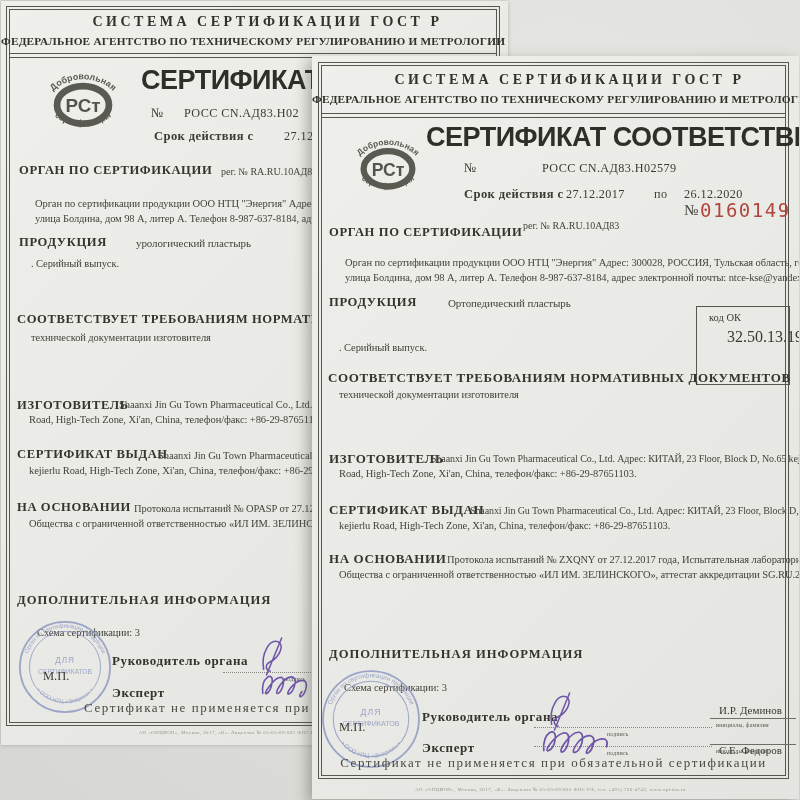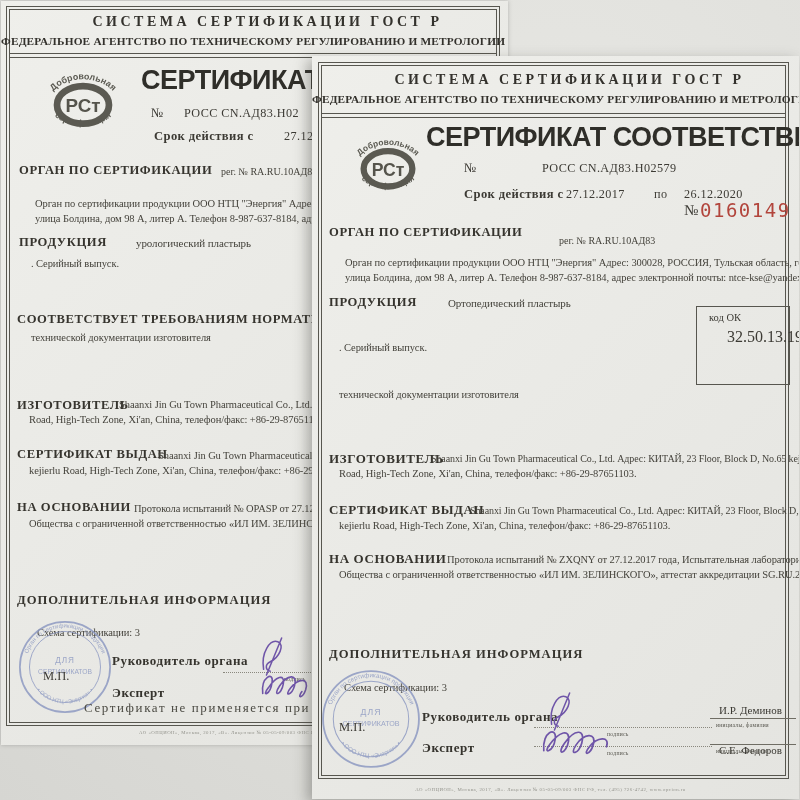--- a/index.html
+++ b/index.html
@@ -143,34 +143,35 @@
 
   <div class="abs serno" style="left:152px;top:131px;font-weight:bold;font-size:12.6px;">Срок действия  с</div>
   <div class="abs serno" style="left:254px;top:131px;">27.12.2017</div>
   <div class="abs serno" style="left:342px;top:131px;">по</div>
   <div class="abs serno" style="left:372px;top:131px;">26.12.2020</div>
 
   <div class="abs" style="left:372px;top:146px;font-size:15px;color:#3c3a34;">№</div>
   <div class="abs redno" style="left:388px;top:143px;">0160149</div>
 
   <div class="abs lbl" style="left:17px;top:169px;">ОРГАН ПО СЕРТИФИКАЦИИ</div>
-  <div class="abs small" style="left:211px;top:179px;margin-left:36px;">рег. № RA.RU.10АД83</div>
+  <div class="abs small" style="left:211px;top:164px;">рег. № RA.RU.10АД83</div>
   <div class="abs txt" style="left:33px;top:201px;">Орган по сертификации продукции ООО НТЦ "Энергия" Адрес: 300028, РОССИЯ, Тульская область, город Тула,</div>
   <div class="abs txt" style="left:33px;top:216px;">улица Болдина, дом 98 А, литер А. Телефон 8-987-637-8184, адрес электронной почты: ntce-kse@yandex.ru</div>
 
   <div class="abs lbl" style="left:17px;top:239px;">ПРОДУКЦИЯ</div>
   <div class="abs txt" style="left:136px;top:241px;font-size:11px;">Ортопедический пластырь</div>
 
   <div class="codebox" style="left:384px;top:250px;width:92px;height:77px;">
     <div class="cb-l">код ОК</div>
     <div class="cb-v">32.50.13.190</div>
   </div>
 
   <div class="abs txt" style="left:27px;top:286px;">. Серийный выпуск.</div>
 
+  <div class="abs lbl" style="left:16px;top:314px;font-size:13px;">СООТВЕТСТВУЕТ ТРЕБОВАНИЯМ НОРМАТИВНЫХ ДОКУМЕНТОВ</div>
   <div class="abs txt" style="left:27px;top:333px;">технической документации изготовителя</div>
 
 
   <div class="abs lbl" style="left:17px;top:395px;font-size:13px;">ИЗГОТОВИТЕЛЬ</div>
   <div class="abs txt" style="left:119px;top:397px;font-size:10px;">Shaanxi Jin Gu Town Pharmaceutical Co., Ltd. Адрес: КИТАЙ, 23 Floor, Block D, No.65 kejierlu</div>
   <div class="abs txt" style="left:27px;top:412px;">Road, High-Tech Zone, Xi'an, China, телефон/факс: +86-29-87651103.</div>
 
   <div class="abs lbl" style="left:17px;top:446px;font-size:13px;">СЕРТИФИКАТ ВЫДАН</div>
   <div class="abs txt" style="left:158px;top:449px;font-size:10px;">Shaanxi Jin Gu Town Pharmaceutical Co., Ltd. Адрес: КИТАЙ, 23 Floor, Block D, No.65</div>
   <div class="abs txt" style="left:27px;top:464px;">kejierlu Road, High-Tech Zone, Xi'an, China, телефон/факс: +86-29-87651103.</div>
@@ -207,14 +208,15 @@
   <div class="abs lbl" style="left:110px;top:684px;font-size:13px;">Эксперт</div>
   <div class="sigline" style="left:222px;top:672px;width:178px;height:18px;"></div>
   <svg class="abs" style="left:228px;top:662px;" width="76" height="48" viewBox="0 0 80 50">
     <path d="M 4 34 C 2 14 18 8 16 22 C 14 36 2 38 10 28 C 20 14 32 10 30 24 C 28 38 16 40 26 26 C 36 12 48 10 44 26 C 41 38 30 40 38 28 C 46 16 60 14 56 28 C 53 39 44 40 52 30 C 60 20 74 18 70 30" fill="none" stroke="#6f55a8" stroke-width="1.8" stroke-linecap="round"></path>
   </svg>
   <div class="cap" style="left:295px;top:694px;">подпись</div>
   <div class="nameline" style="left:398px;top:673px;width:86px;height:15px;"></div>
   <div class="abs" style="left:407px;top:674px;font-size:11px;color:#3c3a34;margin-top:14px;">С.Е. Федоров</div>
   <div class="cap" style="left:404px;top:692px;">инициалы, фамилия</div>
 
+  <div class="abs note" style="left:20px;right:24px;top:699px;">Сертификат не применяется при обязательной сертификации</div>
   <div class="abs fine" style="left:0;right:10px;top:731px;">АО «ОПЦИОН», Москва, 2017, «В».  Лицензия № 05-05-09/003 ФНС РФ, тел. (495) 726-4742, www.opcion.ru</div>
 </section>
 
 </body></html>

